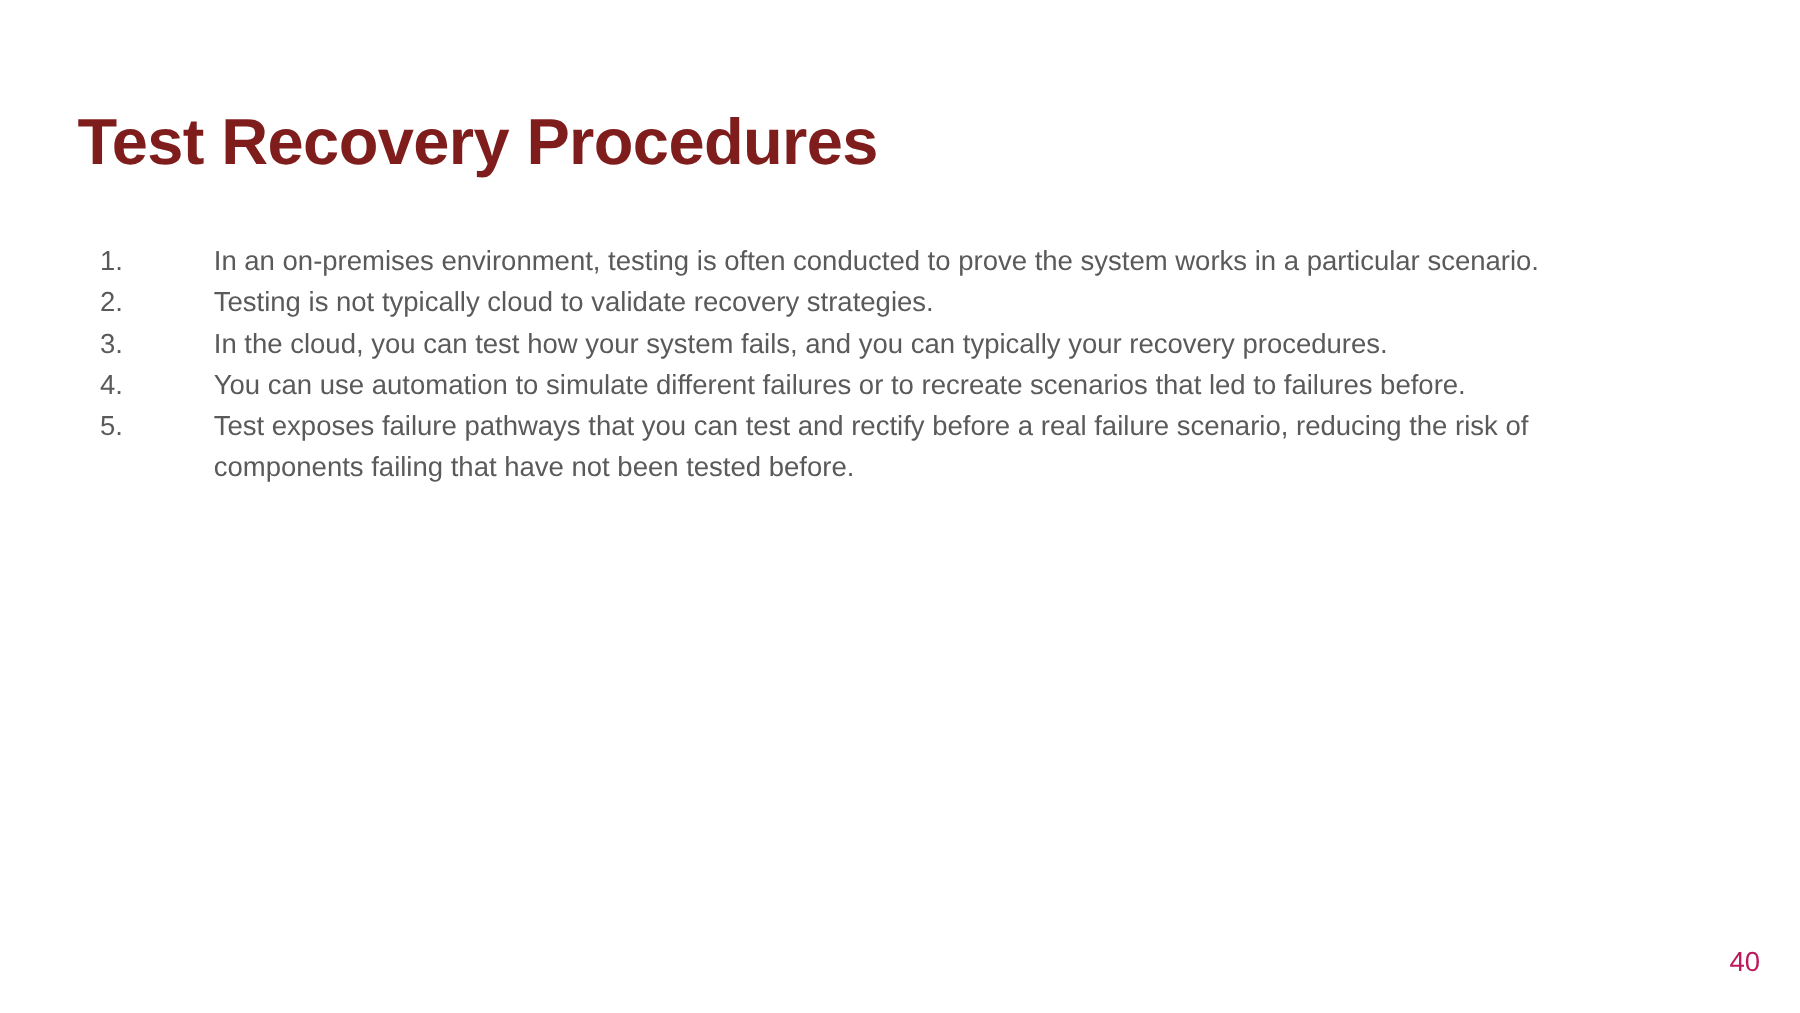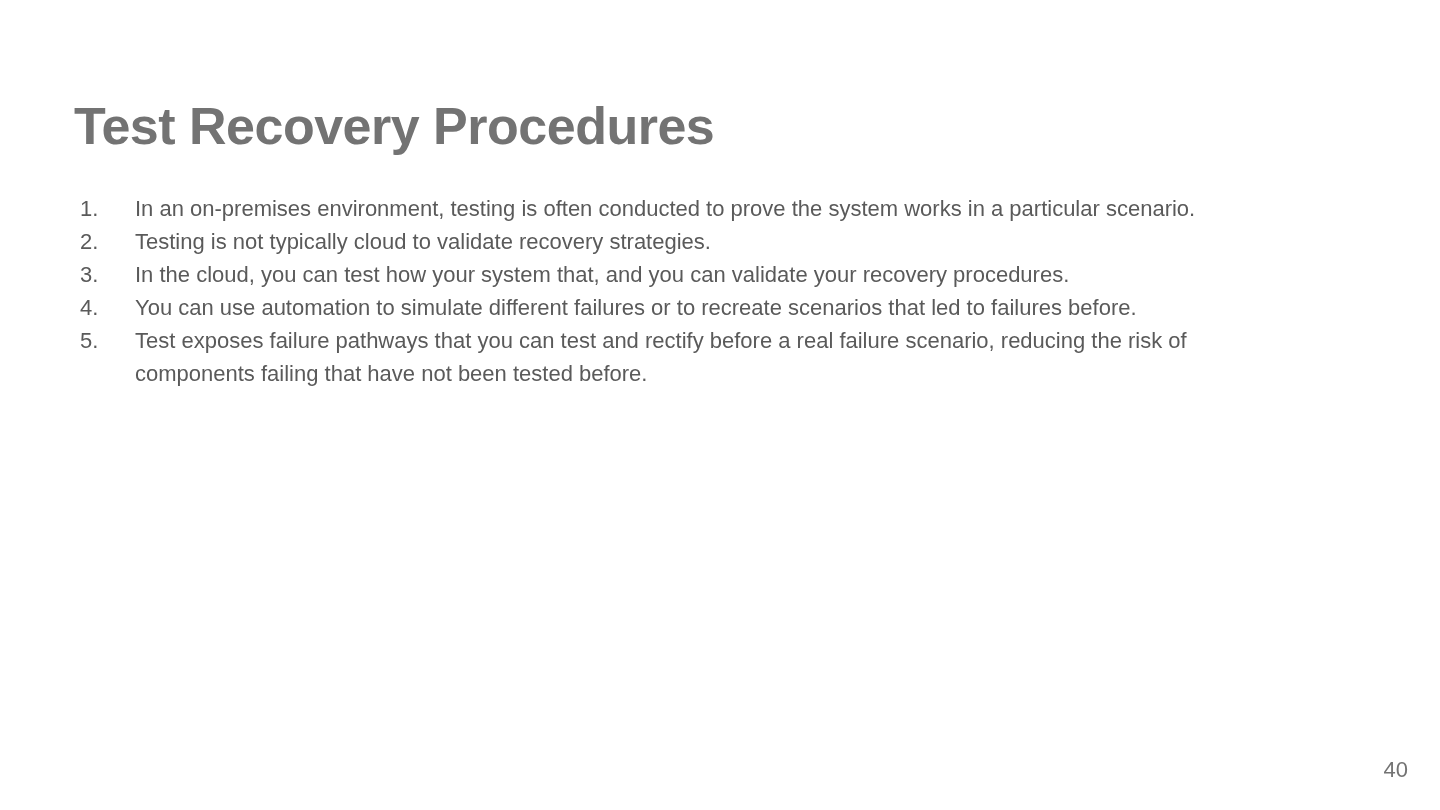--- a/index.html
+++ b/index.html
@@ -12,25 +12,25 @@
     width: 1440px;
     height: 810px;
     background: #ffffff;
     overflow: hidden;
     font-family: "Liberation Sans", sans-serif;
   }
   .slide-title {
     position: absolute;
     left: 62px;
     top: 84px;
-    margin: 12px;
+    margin: 0;
     font-size: 52px;
     font-weight: 700;
     letter-spacing: -0.5px;
-    color: #737373;
+    color: #7f1d1d;
     white-space: nowrap;
   }
   .bullet-list {
     position: absolute;
     left: 80px;
     top: 192px;
     width: 1230px;
   }
   .bullet-item {
     display: flex;
@@ -38,28 +38,29 @@
     color: #5a5a5a;
     font-size: 22px;
     line-height: 33px;
   }
   .bullet-number {
     flex: 0 0 55px;
     width: 55px;
   }
   .bullet-text {
     width: 1165px;
+    margin-left: 36px;
   }
   .page-number {
     position: absolute;
     right: 32px;
     bottom: 28px;
     font-size: 22px;
     line-height: 24px;
-    color: #737373;
+    color: #be185d;
   }
 </style>
 </head>
 <body>
 
 <div class="slide">
 
   <h1 class="slide-title">Test Recovery Procedures</h1>
 
   <div class="bullet-list">
@@ -69,21 +70,21 @@
       <span class="bullet-text">In an on-premises environment, testing is often conducted to prove the system works in a particular scenario.</span>
     </div>
 
     <div class="bullet-item">
       <span class="bullet-number">2.</span>
       <span class="bullet-text">Testing is not typically cloud to validate recovery strategies.</span>
     </div>
 
     <div class="bullet-item">
       <span class="bullet-number">3.</span>
-      <span class="bullet-text">In the cloud, you can test how your system that, and you can validate your recovery procedures.</span>
+      <span class="bullet-text">In the cloud, you can test how your system fails, and you can typically your recovery procedures.</span>
     </div>
 
     <div class="bullet-item">
       <span class="bullet-number">4.</span>
       <span class="bullet-text">You can use automation to simulate different failures or to recreate scenarios that led to failures before.</span>
     </div>
 
     <div class="bullet-item">
       <span class="bullet-number">5.</span>
       <span class="bullet-text">Test exposes failure pathways that you can test and rectify before a real failure scenario, reducing the risk of components failing that have not been tested before.</span>

